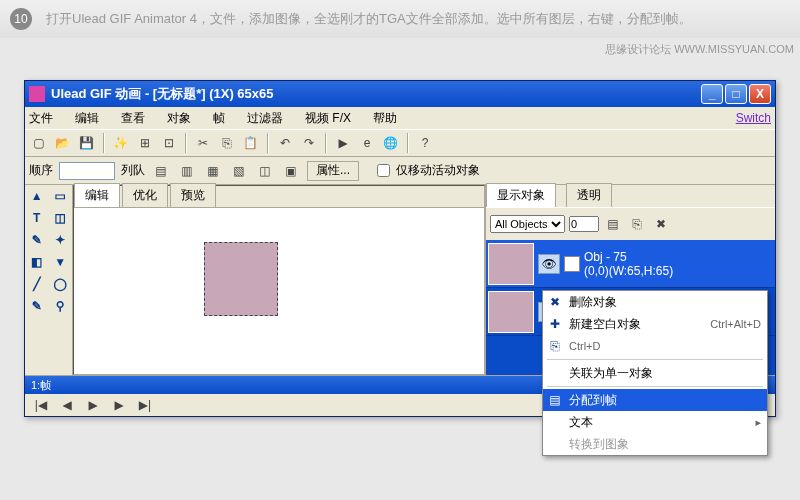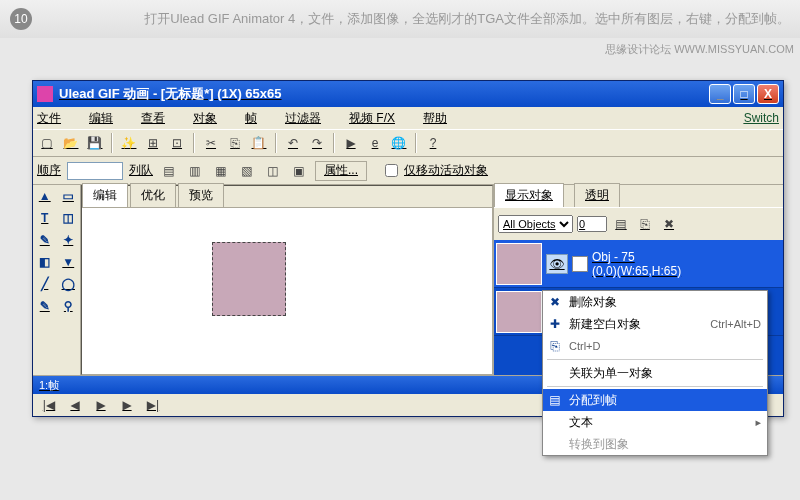--- a/index.html
+++ b/index.html
@@ -1,30 +1,30 @@
 <!DOCTYPE html>
 <html><head>
 <meta charset="utf-8">
 <style>
 * { margin: 0; padding: 0; box-sizing: border-box; font-family: "SimSun", Arial, sans-serif; font-size: 12px; }
 body { background: #e8e8e8; width: 800px; height: 500px; position: relative; overflow: hidden; }
-.step-header { background: linear-gradient(#f0f0f0,#e0e0e0); height: 38px; display: flex; align-items: center; padding: 0 10px; justify-content: space-between; }
+.step-header { background: linear-gradient(#f0f0f0,#e0e0e0); height: 38px; display: flex; align-items: center; padding: 0 10px; }
 .step-badge { background: #888; color: #fff; border-radius: 50%; width: 22px; height: 22px; display: flex; align-items: center; justify-content: center; font-size: 12px; }
 .step-text { margin-left: 14px; color: #999; font-size: 13px; }
 .watermark { position: absolute; right: 6px; top: 4px; color: #999; font-size: 11px; margin-top: 38px; }
-.app-window { position: absolute; left: 32px; top: 80px; width: 752px; background: #ece9d8; border: 1px solid #0a246a; box-shadow: 2px 2px 6px rgba(0,0,0,.3); text-decoration: underline; }
+.app-window { position: absolute; left: 24px; top: 80px; width: 752px; background: #ece9d8; border: 1px solid #0a246a; box-shadow: 2px 2px 6px rgba(0,0,0,.3); }
 .titlebar { background: linear-gradient(#2a6bdf,#0a4bc8); height: 26px; display: flex; align-items: center; padding: 0 4px; color: #fff; font-weight: bold; }
 .titlebar .icon { width: 16px; height: 16px; background: #d4a; margin-right: 6px; }
 .titlebar-text { flex: 1; font-size: 13px; }
 .winbtns { display: flex; gap: 2px; }
 .winbtn { width: 22px; height: 20px; background: linear-gradient(#6fa5f0,#3470d8); border: 1px solid #fff; color: #fff; display: flex; align-items: center; justify-content: center; font-weight: bold; border-radius: 3px; }
 .winbtn.close { background: linear-gradient(#f08070,#d04020); }
-.menubar { background: #ece9d8; height: 22px; display: flex; align-items: center; padding: 0 4px; gap: 28px; }
+.menubar { background: #ece9d8; height: 22px; display: flex; align-items: center; padding: 0 4px; gap: 22px; }
 .menubar span { color: #000; cursor: default; }
-.menubar .switch { margin-left: auto; text-decoration: underline; color: #14532d; }
+.menubar .switch { margin-left: auto; text-decoration: underline; color: #6d28d9; }
 .toolbar { background: #ece9d8; height: 28px; border-top: 1px solid #fff; border-bottom: 1px solid #aca899; display: flex; align-items: center; padding: 0 4px; gap: 4px; }
 .tbtn { width: 20px; height: 20px; display: flex; align-items: center; justify-content: center; color: #444; }
 .tsep { width: 2px; height: 20px; border-left: 1px solid #aca899; border-right: 1px solid #fff; margin: 0 2px; }
 .toolbar2 { background: #ece9d8; height: 28px; border-bottom: 1px solid #aca899; display: flex; align-items: center; padding: 0 4px; gap: 6px; font-size: 12px; }
 .toolbar2 .lbl { color: #000; }
 .toolbar2 .dd { width: 56px; height: 18px; border: 1px solid #7f9db9; background: #fff; }
 .toolbar2 button.attr { height: 20px; padding: 0 8px; background: #ece9d8; border: 1px solid #aca899; }
 .toolbar2 input[type=checkbox] { margin-left: 12px; }
 .workarea { display: flex; height: 190px; background: #ece9d8; }
 .tools-left { width: 48px; background: #ece9d8; border-right: 1px solid #aca899; display: grid; grid-template-columns: 1fr 1fr; grid-auto-rows: 22px; }

